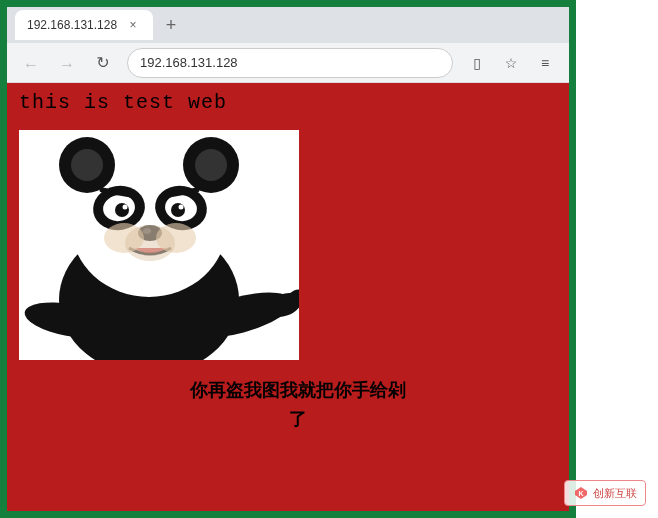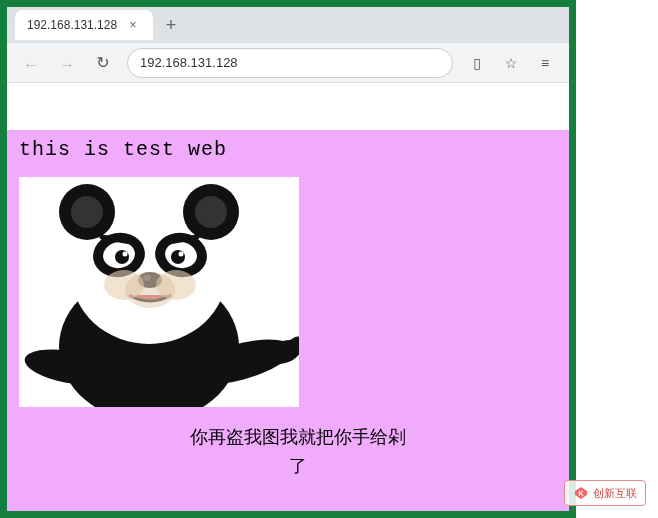--- a/index.html
+++ b/index.html
@@ -136,40 +136,40 @@
       align-items: center;
       justify-content: center;
       border-radius: 50%;
       font-size: 14px;
       color: #555;
     }
 
     
     .page-content {
       flex: 1;
-      background: #f0abfc;
+      background: #b91c1c;
       padding: 8px 12px;
       overflow-y: auto;
-      margin-top: 47px;
     }
 
     .page-heading {
       font-family: 'Courier New', Courier, monospace;
       font-size: 20px;
       color: #000;
       margin-bottom: 16px;
       letter-spacing: 1px;
     }
 
     .caption {
       font-size: 18px;
       color: #000;
       text-align: center;
       line-height: 1.6;
       margin-left: 20px;
+      font-weight: bold;
     }
 
     
     .watermark {
       position: fixed;
       bottom: 12px;
       right: 12px;
       background: rgba(255,255,255,0.85);
       border: 1px solid #e88;
       border-radius: 4px;

